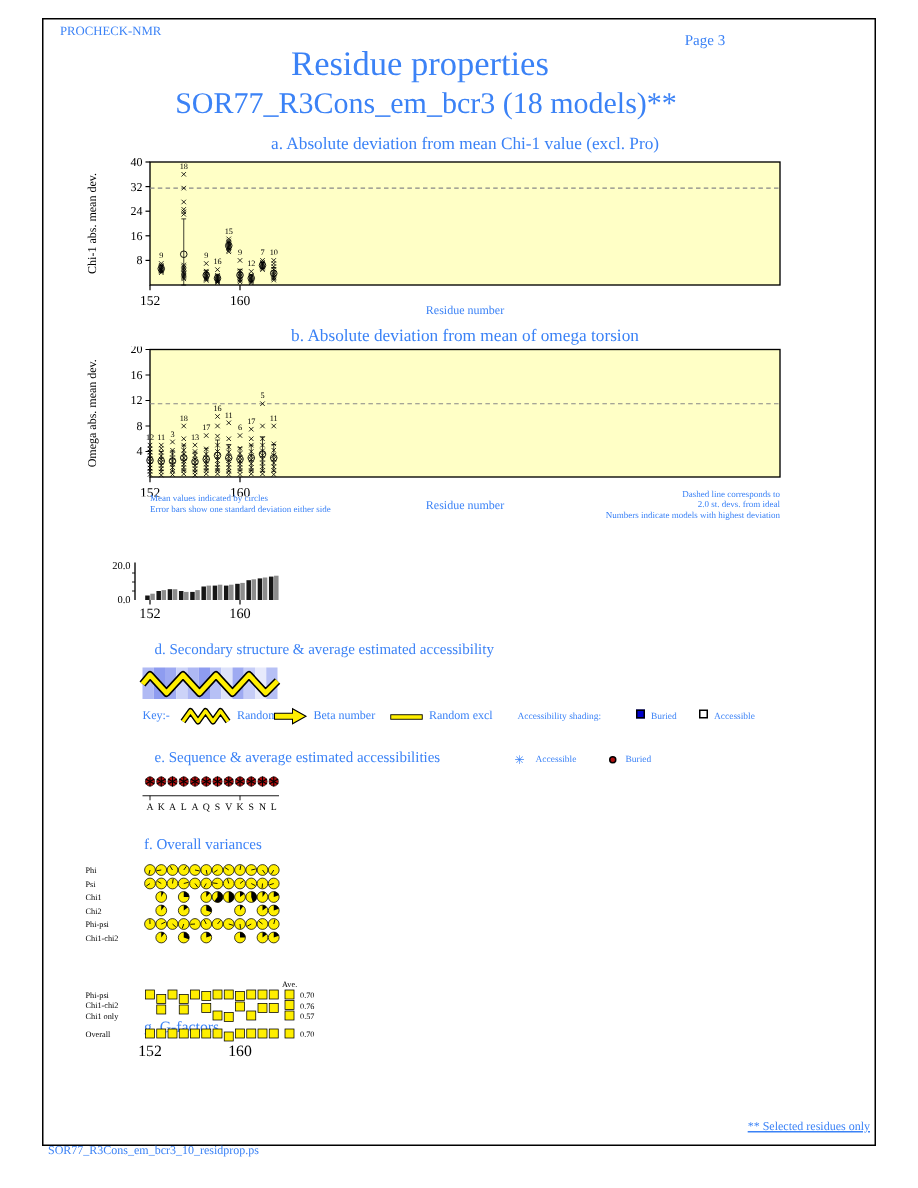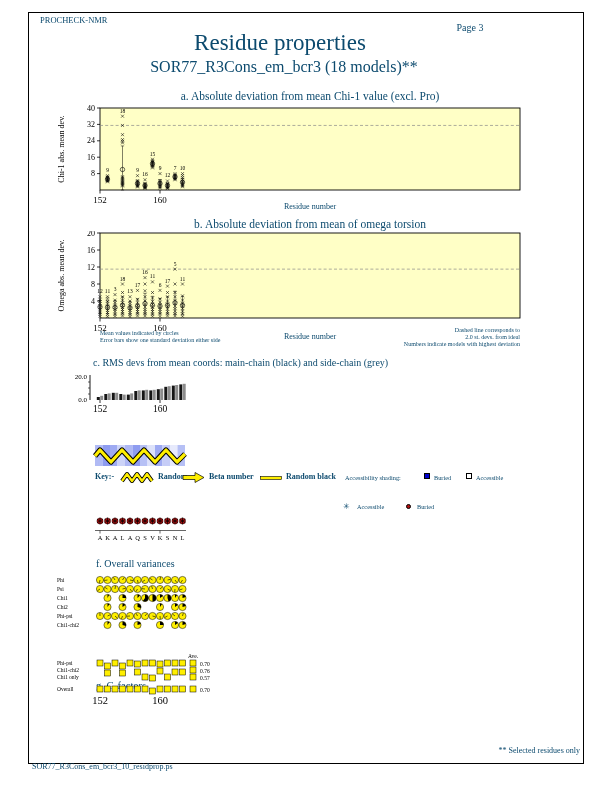--- a/index.html
+++ b/index.html
@@ -1,36 +1,36 @@
 <!DOCTYPE html>
 <html><head>
 <meta charset="utf-8">
 <style>
   html,body{margin:0;padding:0;background:#ffffff;}
   .page{position:relative;width:612px;height:792px;background:#ffffff;overflow:hidden;
-        font-family:"Liberation Serif",serif;color:#0c4a6e;}
+        font-family:"Liberation Serif",serif;color:#3b82f6;}
   .page *{box-sizing:border-box;}
   .frame{position:absolute;left:28px;top:12px;width:556px;height:752px;border:1.2px solid #000;}
   .ctext{position:absolute;left:0;width:620px;text-align:center;white-space:nowrap;}
   .hdr-app{position:absolute;left:40px;top:15px;font-size:8.5px;}
   .hdr-page{position:absolute;left:440px;top:22px;width:60px;text-align:center;font-size:10px;}
   .title{position:absolute;left:0;top:30px;width:560px;text-align:center;font-size:23px;}
-  .subtitle{position:absolute;left:0;top:58px;width:568px;text-align:center;font-size:16px;}
+  .subtitle{position:absolute;left:0;top:58px;width:568px;text-align:center;font-size:20px;}
   .sec-title{font-size:11.5px;}
   .small-title{position:absolute;font-size:10px;white-space:nowrap;}
   .xlabel{position:absolute;left:0;width:620px;text-align:center;font-size:8px;}
   .cap{font-size:6px;line-height:7.2px;}
   .cap-left{position:absolute;left:100px;top:330px;}
   .cap-right{position:absolute;right:92px;top:327px;text-align:right;}
-  .keytext{position:absolute;font-size:8px;white-space:nowrap;font-weight:bold;}
+  .keytext{position:absolute;font-size:8px;white-space:nowrap;}
   .keysmall{position:absolute;font-size:6.3px;white-space:nowrap;}
   .sq{position:absolute;width:6px;height:6px;border:0.6px solid #000;}
   .dot{position:absolute;width:5px;height:5px;border-radius:50%;border:0.5px solid #000;}
   .footer-left{position:absolute;left:32px;top:762px;font-size:8px;}
-  .footer-right{position:absolute;right:32px;top:746px;font-size:8px;text-align:left;}
+  .footer-right{position:absolute;right:32px;top:746px;font-size:8px;text-align:left;text-decoration:underline;}
   svg{position:absolute;left:0;}
   svg text{font-family:"Liberation Serif",serif;fill:#000;}
 </style>
 </head>
 <body>
 
 <div class="page">
   <div class="frame"></div>
 
   <div class="hdr-app">PROCHECK-NMR</div>
@@ -396,21 +396,20 @@
     <div>Mean values indicated by circles</div>
     <div>Error bars show one standard deviation either side</div>
   </div>
   <div class="xlabel" style="top:332px">Residue number</div>
   <div class="cap cap-right">
     <div>Dashed line corresponds to</div>
     <div>2.0 st. devs. from ideal</div>
     <div>Numbers indicate models with highest deviation</div>
   </div>
 
-  <div class="small-title" style="left:93px;top:357px">c. RMS devs from mean coords: main-chain (black) and side-chain (grey)</div>
   <svg id="svg-c" style="top:370px" width="612" height="48">
       <line x1="90" y1="5" x2="90" y2="30" stroke="#000" stroke-width="0.9"></line>
       <text x="87" y="9" font-size="7" text-anchor="end">20.0</text>
       <text x="87" y="32" font-size="7" text-anchor="end">0.0</text>
       <line x1="88" y1="24" x2="90" y2="24" stroke="#000" stroke-width="0.6"></line>
       <line x1="88" y1="18" x2="90" y2="18" stroke="#000" stroke-width="0.6"></line>
       <line x1="88" y1="12" x2="90" y2="12" stroke="#000" stroke-width="0.6"></line>
       <rect x="96.8" y="27" width="3" height="3" fill="#161616"></rect>
       <rect x="100.2" y="25.8" width="3" height="4.2" fill="#8c8c8c"></rect>
       <rect x="104.3" y="24" width="3" height="6" fill="#161616"></rect>
@@ -434,20 +433,21 @@
       <rect x="171.8" y="15.600000000000001" width="3" height="14.399999999999999" fill="#161616"></rect>
       <rect x="175.2" y="15" width="3" height="15" fill="#8c8c8c"></rect>
       <rect x="179.3" y="14.4" width="3" height="15.6" fill="#161616"></rect>
       <rect x="182.7" y="13.8" width="3" height="16.2" fill="#8c8c8c"></rect>
       <line x1="100" y1="30" x2="100" y2="33" stroke="#000" stroke-width="0.8"></line>
       <text x="100" y="42" font-size="9.5" text-anchor="middle">152</text>
       <line x1="160" y1="30" x2="160" y2="33" stroke="#000" stroke-width="0.8"></line>
       <text x="160" y="42" font-size="9.5" text-anchor="middle">160</text>
     </svg>
 
+  <div class="small-title" style="left:103px;top:428px">d. Secondary structure &amp; average estimated accessibility</div>
   <svg id="svg-d" style="top:442px" width="612" height="30">
       <rect x="95" y="3" width="7.5" height="21" fill="#b0baf4"></rect>
       <rect x="102.5" y="3" width="7.5" height="21" fill="#8e9cf0"></rect>
       <rect x="110" y="3" width="7.5" height="21" fill="#9eaaf2"></rect>
       <rect x="117.5" y="3" width="7.5" height="21" fill="#ccd3f8"></rect>
       <rect x="125" y="3" width="7.5" height="21" fill="#aeb8f4"></rect>
       <rect x="132.5" y="3" width="7.5" height="21" fill="#8e9cf0"></rect>
       <rect x="140" y="3" width="7.5" height="21" fill="#b6c0f5"></rect>
       <rect x="147.5" y="3" width="7.5" height="21" fill="#dde2fa"></rect>
       <rect x="155" y="3" width="7.5" height="21" fill="#9eaaf2"></rect>
@@ -463,27 +463,28 @@
     <polyline points="2,10 7,3 12,10 17,3 22,10 27,3 32,10" fill="none" stroke="#ffef00" stroke-width="2.2" stroke-linejoin="round"></polyline>
   </svg>
   <div class="keytext" style="left:158px;top:472px">Random</div>
   <svg style="left:182px;top:471px" width="24" height="13">
     <polygon points="1,4.5 13,4.5 13,1.5 22,6.5 13,11.5 13,8.5 1,8.5" fill="#ffef00" stroke="#000" stroke-width="0.7"></polygon>
   </svg>
   <div class="keytext" style="left:209px;top:472px">Beta number</div>
   <svg style="left:260px;top:475px" width="23" height="7">
     <rect x="0.5" y="1.5" width="21" height="3" fill="#ffef00" stroke="#000" stroke-width="0.6"></rect>
   </svg>
-  <div class="keytext" style="left:286px;top:472px">Random black</div>
+  <div class="keytext" style="left:286px;top:472px">Random excl</div>
   <div class="keysmall" style="left:345px;top:474px">Accessibility shading:</div>
   <div class="sq" id="key-buried-sq" style="left: 424px; top: 473px; background: rgb(0, 0, 204);"></div>
   <div class="keysmall" style="left:434px;top:474px">Buried</div>
   <div class="sq" style="left:466px;top:473px;background:#ffffff"></div>
   <div class="keysmall" style="left:476px;top:474px">Accessible</div>
 
+  <div class="small-title" style="left:103px;top:500px">e. Sequence &amp; average estimated accessibilities</div>
   <div class="keysmall" style="left:343px;top:502px;font-size:8px">✳</div>
   <div class="keysmall" style="left:357px;top:503px">Accessible</div>
   <div class="dot" id="legend-buried-dot" style="left: 406px; top: 504px; background: rgb(176, 16, 16);"></div>
   <div class="keysmall" style="left:417px;top:503px">Buried</div>
   <svg id="svg-e" style="top:512px" width="612" height="34">
       <circle cx="100" cy="9" r="3.1" fill="#b01010" stroke="#000" stroke-width="0.4"></circle>
       <line x1="100" y1="5.6" x2="100" y2="12.4" stroke="#000" stroke-width="0.7"></line>
       <line x1="97.05551362713291" y1="7.300000000000001" x2="102.94448637286709" y2="10.7" stroke="#000" stroke-width="0.7"></line>
       <line x1="102.94448637286709" y1="7.300000000000001" x2="97.05551362713291" y2="10.7" stroke="#000" stroke-width="0.7"></line>
       <circle cx="107.5" cy="9" r="3.1" fill="#b01010" stroke="#000" stroke-width="0.4"></circle>

